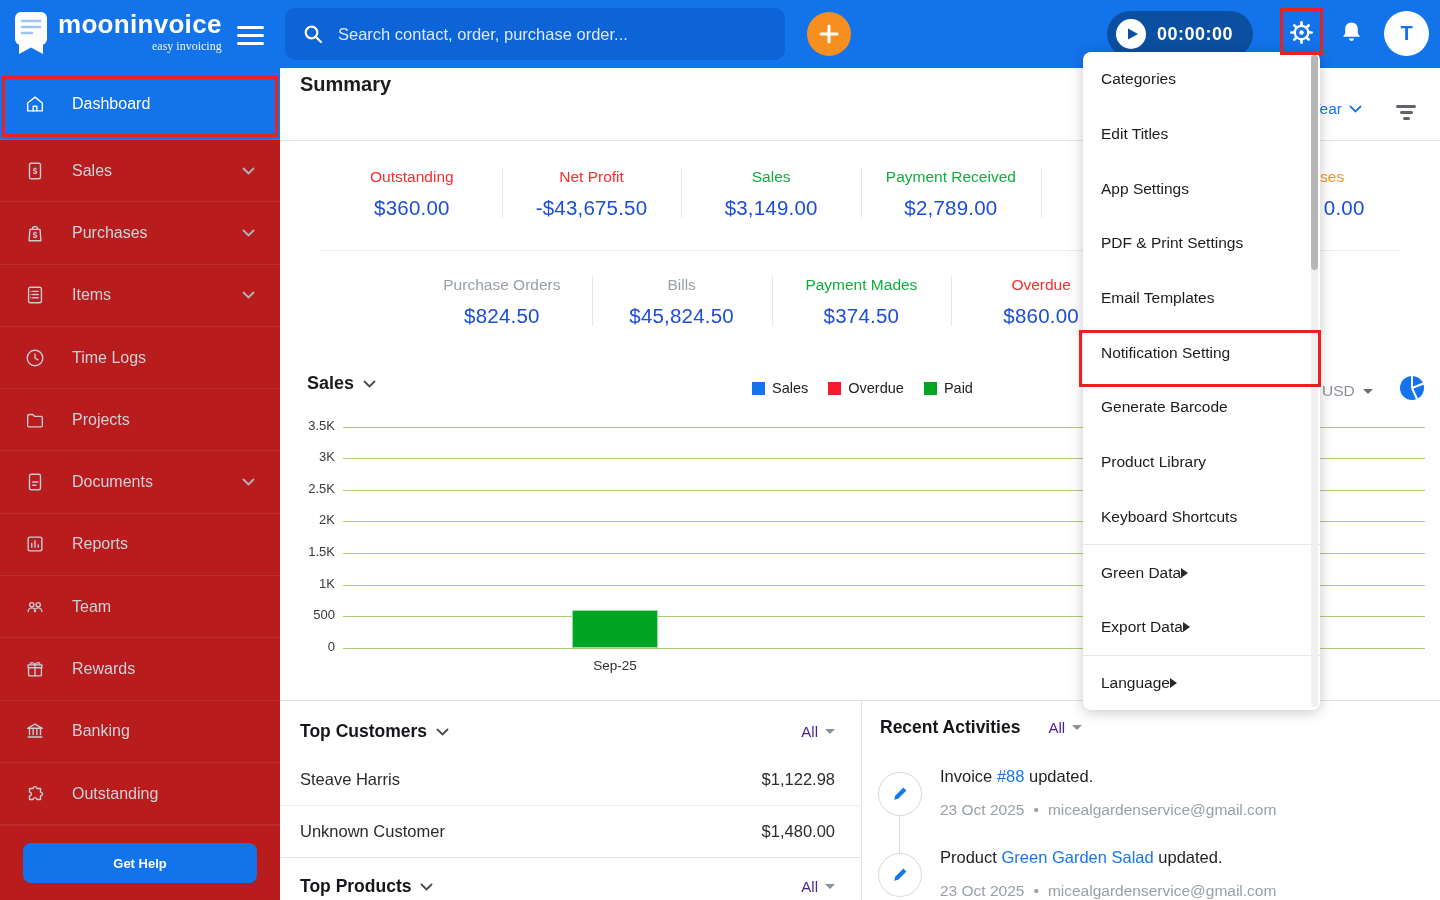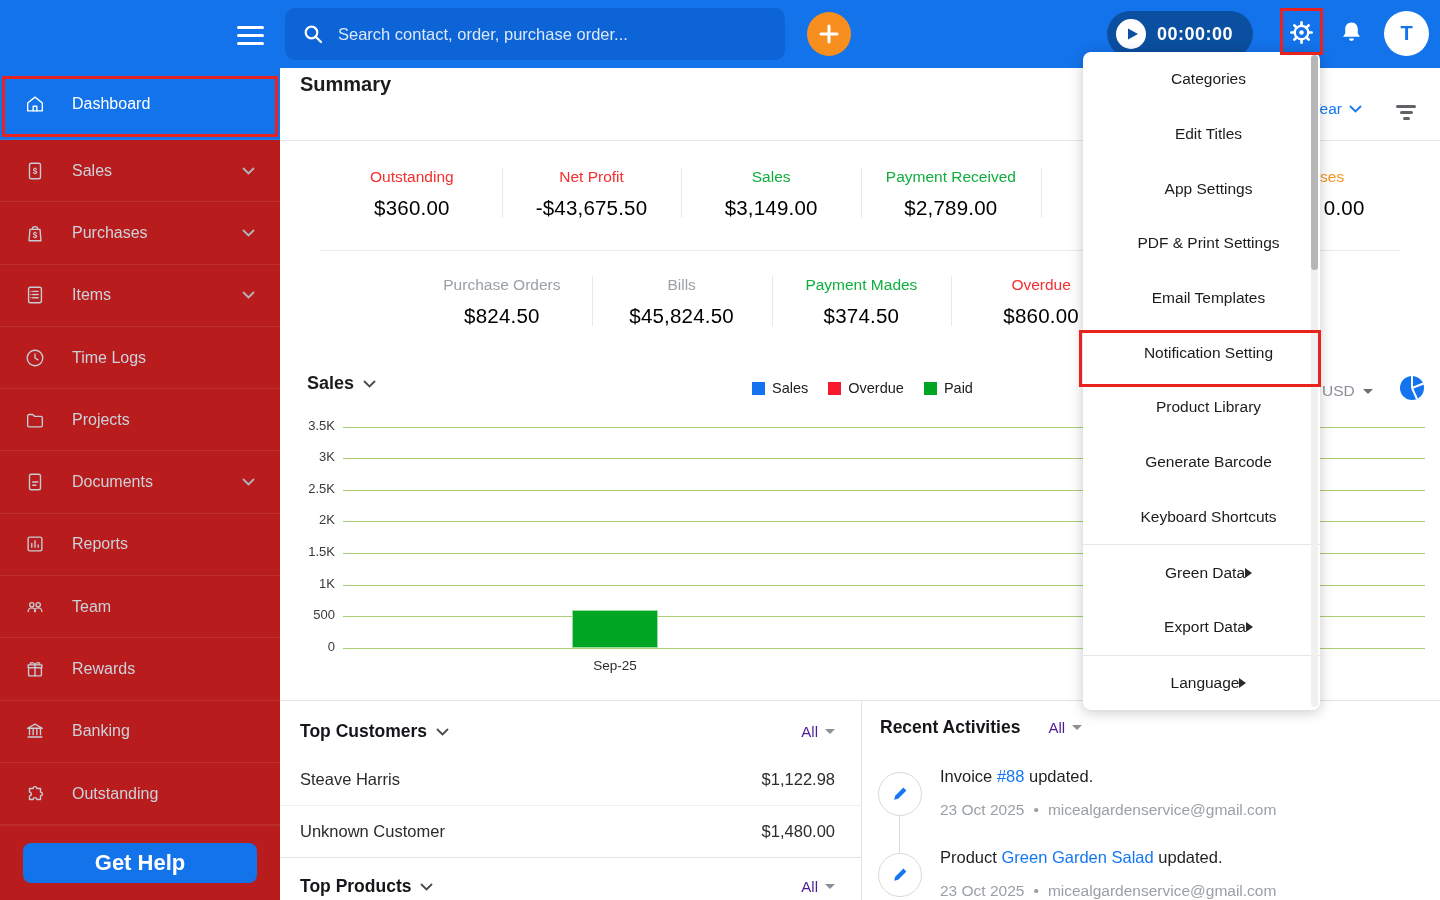--- a/index.html
+++ b/index.html
@@ -35,37 +35,37 @@
          position:relative;box-sizing:border-box;cursor:pointer}
   .sitem.active{background:#1373eb;color:#fff;height:72px}
   .sitem .chev{position:absolute;right:25px}
   .sic{width:22px;height:22px}
   .sic *{stroke:#c6ccd4;fill:none;stroke-width:1.5;stroke-linecap:round;stroke-linejoin:round}
   .sitem.active .sic *{stroke:#fff}
   .sic text{fill:#c6ccd4;stroke:none;font-size:9px;font-weight:700}
   .helpwrap{flex:1;display:flex;align-items:center;justify-content:center;padding:0 23px;
             border-top:1px solid rgba(255,255,255,.08)}
   .helpbtn{width:100%;height:40px;border:none;border-radius:8px;background:#1373eb;color:#fff;
-           font-size:22px;font-weight:600;cursor:pointer;font-family:inherit}
+           font-size:13px;font-weight:600;cursor:pointer;font-family:inherit}
   
   .main{position:absolute;left:280px;top:68px;width:1160px;height:832px;background:#fff}
   .mheader{position:absolute;left:0;top:0;width:1160px;height:72px;border-bottom:1px solid #e7e7e7}
   .mtitle{position:absolute;left:20px;top:5px;font-size:20px;font-weight:700;color:#1c1c1e}
   .period{position:absolute;right:78px;top:32px;color:#1677f2;font-size:15.5px;font-weight:500;
           display:flex;align-items:center;gap:7px;cursor:pointer;z-index:1}
   .ficon{position:absolute;right:24px;top:37px;width:20px;display:flex;flex-direction:column;align-items:center;cursor:pointer}
   .ficon div{height:2.6px;background:#5f6368;border-radius:2px;margin-bottom:3.4px}
   
   .stats{position:absolute;display:flex}
   .stats1{left:42px;top:92px;width:1078px}
   .stats2{left:132px;top:200px;width:719px}
   .stat{flex:1;text-align:center;position:relative;padding-top:8px}
   .stat+.stat::before{content:"";position:absolute;left:0;top:8px;height:50px;width:1px;background:#e8e8e8}
   .stat .lb{font-size:15.5px;font-weight:500;margin-bottom:10px}
-  .stat .vl{font-size:20.5px;color:#000000;font-weight:500;letter-spacing:.2px}
+  .stat .vl{font-size:20.5px;color:#1d4ed8;font-weight:500;letter-spacing:.2px}
   .c-red{color:#f62e2e}.c-green{color:#0fae3d}.c-gray{color:#9aa0a6}.c-orange{color:#f7941e}
   .expval{display:inline-block;transform:translateX(34px)}
   .hr1{position:absolute;left:40px;top:182px;width:1080px;height:1px;background:#ececec}
   
   .ctitle{position:absolute;left:27px;top:305px;font-size:18px;font-weight:700;color:#1c1c1e;
           display:flex;align-items:center;gap:9px;cursor:pointer}
   .legend{position:absolute;left:472px;top:312px;display:flex;gap:20px;align-items:center;
           font-size:14.5px;color:#222}
   .litem{display:flex;align-items:center}
   .lsq{width:13px;height:13px;margin-right:7px}
@@ -92,37 +92,48 @@
   .rph{position:absolute;left:18px;top:16px;display:flex;align-items:center;gap:28px}
   .actline{position:absolute;left:37px;top:113px;width:1px;height:41px;background:#dcdcdc}
   .actc{position:absolute;left:16px;width:42px;height:42px;border-radius:50%;background:#fff;
         border:1px solid #d9d9d9;display:flex;align-items:center;justify-content:center;cursor:pointer}
   .atitle{position:absolute;left:78px;font-size:16.5px;color:#1f2023}
   .atitle .lnk{color:#1677f2;cursor:pointer}
   .adate{position:absolute;left:78px;font-size:15.5px;color:#9aa0a6;display:flex;gap:9px;align-items:flex-end}
   
   .menu{position:absolute;left:1083px;top:52px;width:237px;background:#fff;border-radius:8px;
         box-shadow:0 2px 14px rgba(0,0,0,.22);z-index:30;display:flex;flex-direction:column}
-  .mitem{height:54.7px;flex:none;display:flex;align-items:center;justify-content:center;
-         padding:0 20px 0 34px;font-size:15.5px;color:#1b1c1f;cursor:pointer}
+  .mitem{height:54.7px;flex:none;display:flex;align-items:center;justify-content:flex-start;
+         padding:0 20px 0 18px;font-size:15.5px;color:#1b1c1f;cursor:pointer}
   .mdiv{height:1px;background:#e7e7e7;flex:none}
   .arr{width:0;height:0;border-left:7px solid #2a2a2a;border-top:5px solid transparent;
        border-bottom:5px solid transparent}
   .mtrack{position:absolute;top:3px;bottom:3px;right:2px;width:7px;background:#f0f0f0;border-radius:4px}
   .mthumb{position:absolute;top:3px;right:2px;width:7px;height:215px;background:#b6b6b6;border-radius:4px}
   
   .rbox{position:absolute;border:3px solid #e8231f;z-index:40;box-sizing:border-box;pointer-events:none}
   .rb-dash{left:2px;top:76px;width:276px;height:61px}
   .rb-gear{left:1280px;top:8px;width:43px;height:47px}
   .rb-notif{left:1079px;top:330px;width:242px;height:57px}
 </style>
 </head>
 <body>
 
 <div class="topbar">
+  <div class="logo">
+    <svg width="34" height="44" viewBox="0 0 34 44">
+      <rect x="1" y="1" width="32" height="33" rx="6" fill="#fff"></rect>
+      <polygon points="5,29 29,29 29,43 17,36.5 5,43" fill="#fff"></polygon>
+      <path d="M8 10 h18 M8 16 h18 M8 22 h10" stroke="#9fc3f5" stroke-width="2.6" stroke-linecap="round"></path>
+    </svg>
+    <div class="logo-txt">
+      <div class="t1">mooninvoice</div>
+      <div class="t2">easy invoicing</div>
+    </div>
+  </div>
   <div class="burger">
       <div></div>
       <div></div>
       <div></div>
     </div>
   <div class="search">
     <svg width="20" height="20" viewBox="0 0 20 20">
       <circle cx="8.5" cy="8.5" r="5.8" stroke="#fff" stroke-width="2.2" fill="none"></circle>
       <path d="M13 13 L18 18" stroke="#fff" stroke-width="2.2" stroke-linecap="round"></path>
     </svg>
@@ -464,24 +475,24 @@
   <div class="mitem">
       <span>PDF &amp; Print Settings</span>
     </div>
   <div class="mitem">
       <span>Email Templates</span>
     </div>
   <div class="mitem">
       <span>Notification Setting</span>
     </div>
   <div class="mitem">
+      <span>Generate Barcode</span>
+    </div>
+  <div class="mitem">
       <span>Product Library</span>
-    </div>
-  <div class="mitem">
-      <span>Generate Barcode</span>
     </div>
   <div class="mitem">
       <span>Keyboard Shortcuts</span>
     </div>
   <div class="mdiv"></div>
   <div class="mitem">
     <span>Green Data</span>
     <span class="arr"></span>
   </div>
   <div class="mitem">

